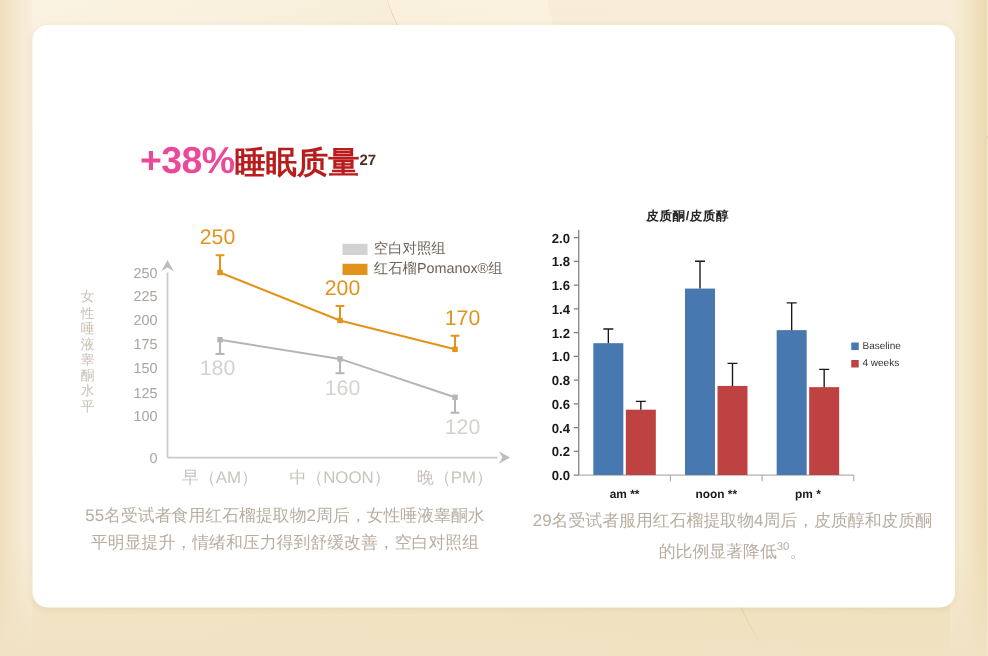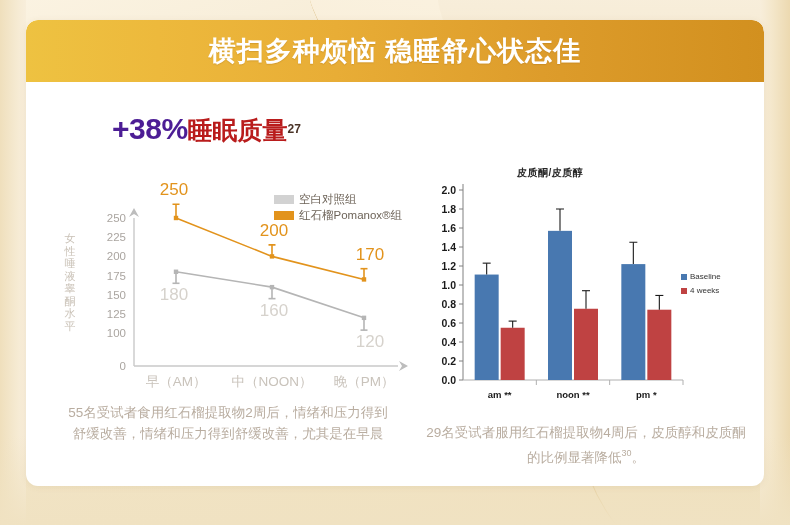--- a/index.html
+++ b/index.html
@@ -63,21 +63,21 @@
     display:flex;align-items:center;justify-content:center;
   }
   #banner .t{
     color:#ffffff;font-size:27px;font-weight:bold;letter-spacing:1px;
     text-shadow:0 1px 1px rgba(150,95,10,.25);
     white-space:nowrap;
   }
 
   
   .stat{position:absolute;top:92px;font-weight:bold;white-space:nowrap;}
-  .stat .num{color:#4c1d95;font-size:30px;letter-spacing:-.5px;}
+  .stat .num{color:#ec4899;font-size:30px;letter-spacing:-.5px;}
   .stat .lbl{color:#b91c1c;font-size:25px;}
   .stat .sup{color:#4a3326;font-size:12px;vertical-align:super;font-weight:bold;}
   #stat-left{left:86px;}
   #stat-right{left:440px;}
 
   
   #chartL{position:absolute;left:18px;top:150px;width:368px;height:225px;}
   #chartL .vlabel{
     position:absolute;left:18px;top:62px;width:16px;
     font-size:11px;color:#c9c1b6;line-height:12.5px;text-align:center;
@@ -101,41 +101,38 @@
   #chartR .legend .row{display:flex;align-items:center;gap:3px;white-space:nowrap;}
   #chartR .legend .sw{width:6px;height:6px;display:inline-block;}
   #chartR .legend .sw.b{background:#4878b0;}
   #chartR .legend .sw.r{background:#bf4242;}
 
   
   .caption{
     position:absolute;font-size:13.5px;line-height:21px;color:#b9ada0;text-align:center;
   }
   #cap-left{left:42px;top:382px;width:320px;}
-  #cap-right{left:395px;top:402px;width:330px;}
+  #cap-right{left:395px;top:386px;width:330px;}
   .caption .sup{font-size:9px;vertical-align:super;}
 </style>
 </head>
 <body>
 
 <div id="bg">
   <div class="wash"></div>
   <div class="swoosh1"></div>
   <div class="swoosh2"></div>
   <div class="arcR"></div>
   <div class="edgeL"></div>
   <div class="edgeR"></div>
   <div class="botfade"></div>
 </div>
 
 <div id="card">
 
-  <div id="banner">
-    <span class="t">横扫多种烦恼 稳睡舒心状态佳</span>
-  </div>
 
   <div id="stat-left" class="stat">
     <span class="num">+38%</span><span class="lbl">睡眠质量</span><span class="sup">27</span>
   </div>
 
 
   <div id="chartL">
     <div class="vlabel">女性唾液睾酮水平</div>
 
     <div class="legend">
@@ -253,19 +250,19 @@
         <line x1="212.33333333333331" y1="96.10000000000001" x2="212.33333333333331" y2="74.25" stroke="#1a1a1a" stroke-width="1.1"></line>
         <line x1="208.33333333333331" y1="74.25" x2="216.33333333333331" y2="74.25" stroke="#1a1a1a" stroke-width="1.1"></line>
         <rect x="226.33333333333331" y="141.7" width="24" height="70.30000000000001" fill="#bf4242"></rect>
         <line x1="238.33333333333331" y1="141.7" x2="238.33333333333331" y2="127.45" stroke="#1a1a1a" stroke-width="1.1"></line>
         <line x1="234.33333333333331" y1="127.45" x2="242.33333333333331" y2="127.45" stroke="#1a1a1a" stroke-width="1.1"></line>
         <text x="225.33333333333331" y="230" text-anchor="middle" font-size="9.5" fill="#1a1a1a" font-weight="bold" font-family="&quot;Liberation Sans&quot;,sans-serif">pm *</text>
         <line x1="262" y1="212" x2="262" y2="217" stroke="#b0b0b0" stroke-width="1"></line>
       </svg>
   </div>
 
-  <div id="cap-left" class="caption">55名受试者食用红石榴提取物2周后，情绪和压力得到舒缓改善，情绪和压力得到舒缓改善，尤其是在早晨</div>
+  <div id="cap-left" class="caption">55名受试者食用红石榴提取物2周后，女性唾液睾酮水平明显提升，情绪和压力得到舒缓改善，空白对照组</div>
 
   <div id="cap-right" class="caption">
     <span>29名受试者服用红石榴提取物4周后，皮质醇和皮质酮的比例显著降低</span><span class="sup">30</span><span>。</span>
   </div>
 
 </div>
 
 </body></html>

